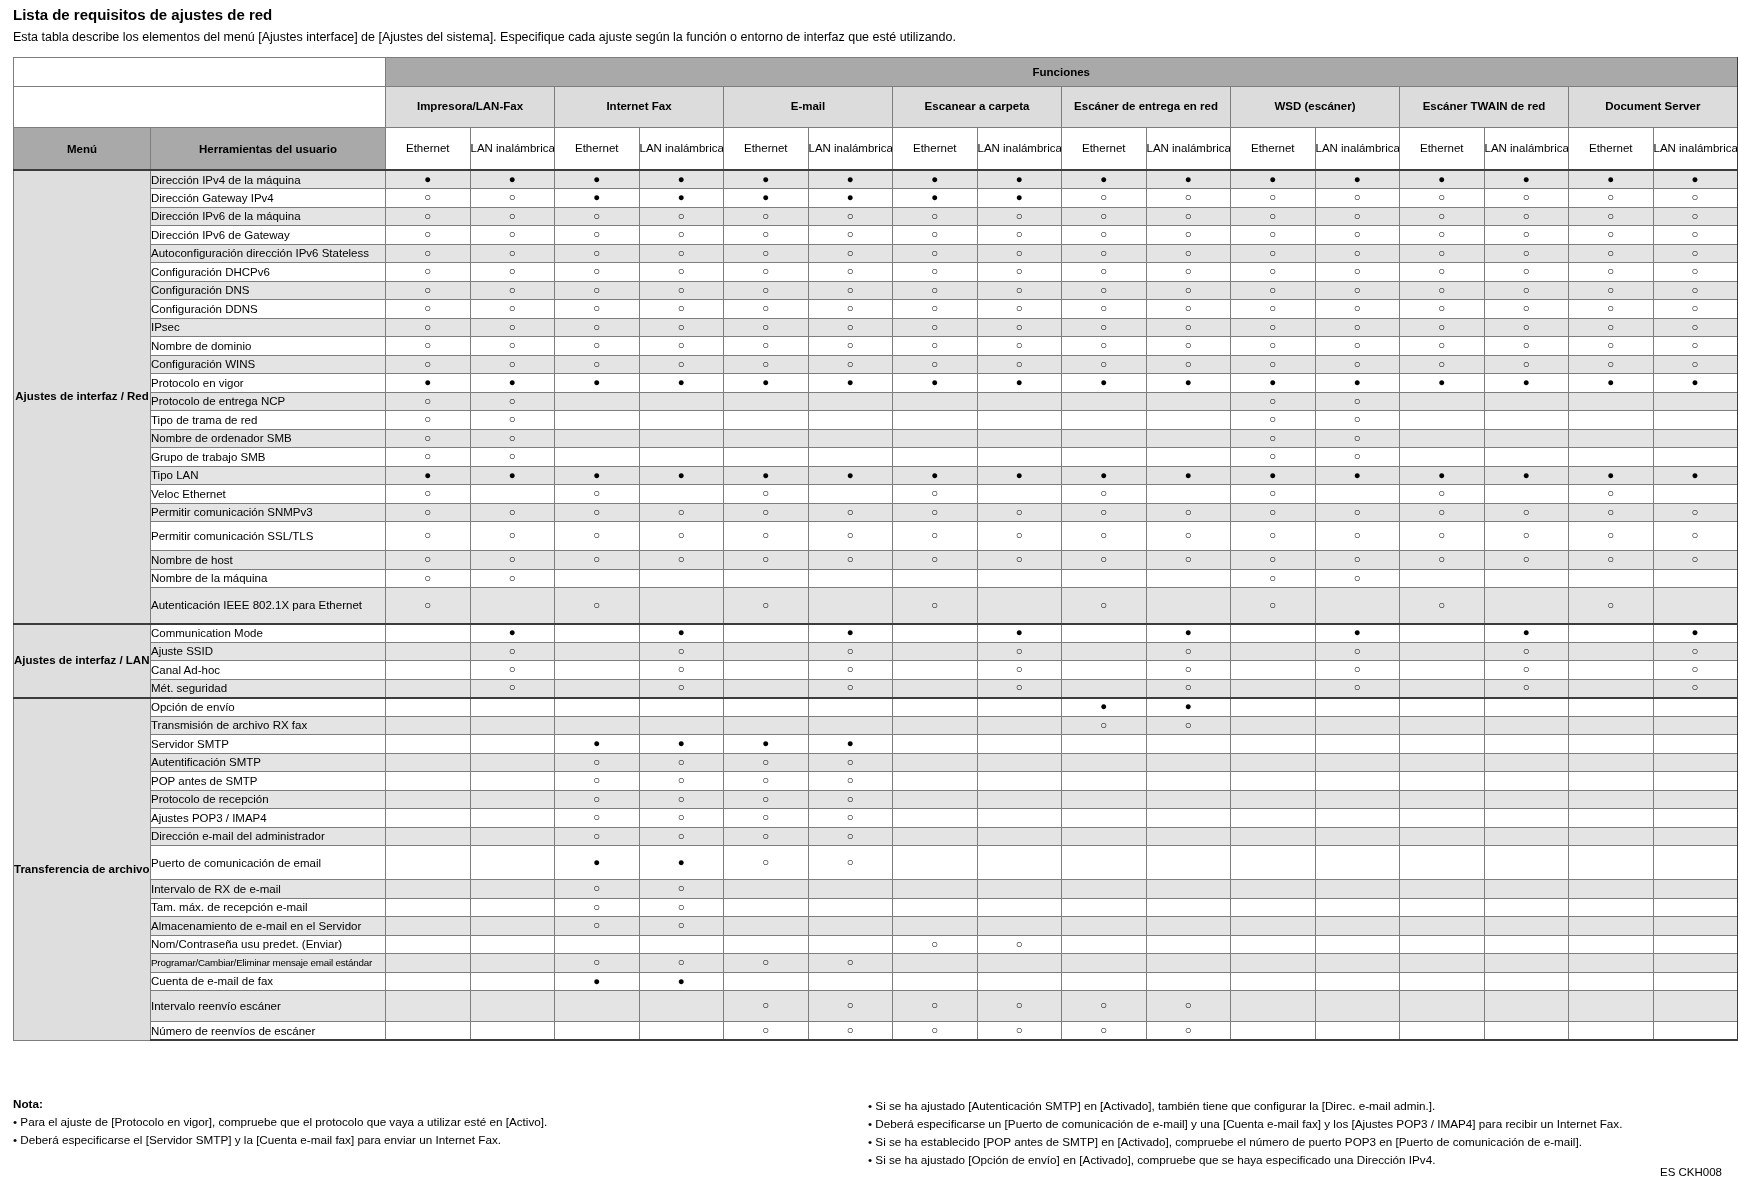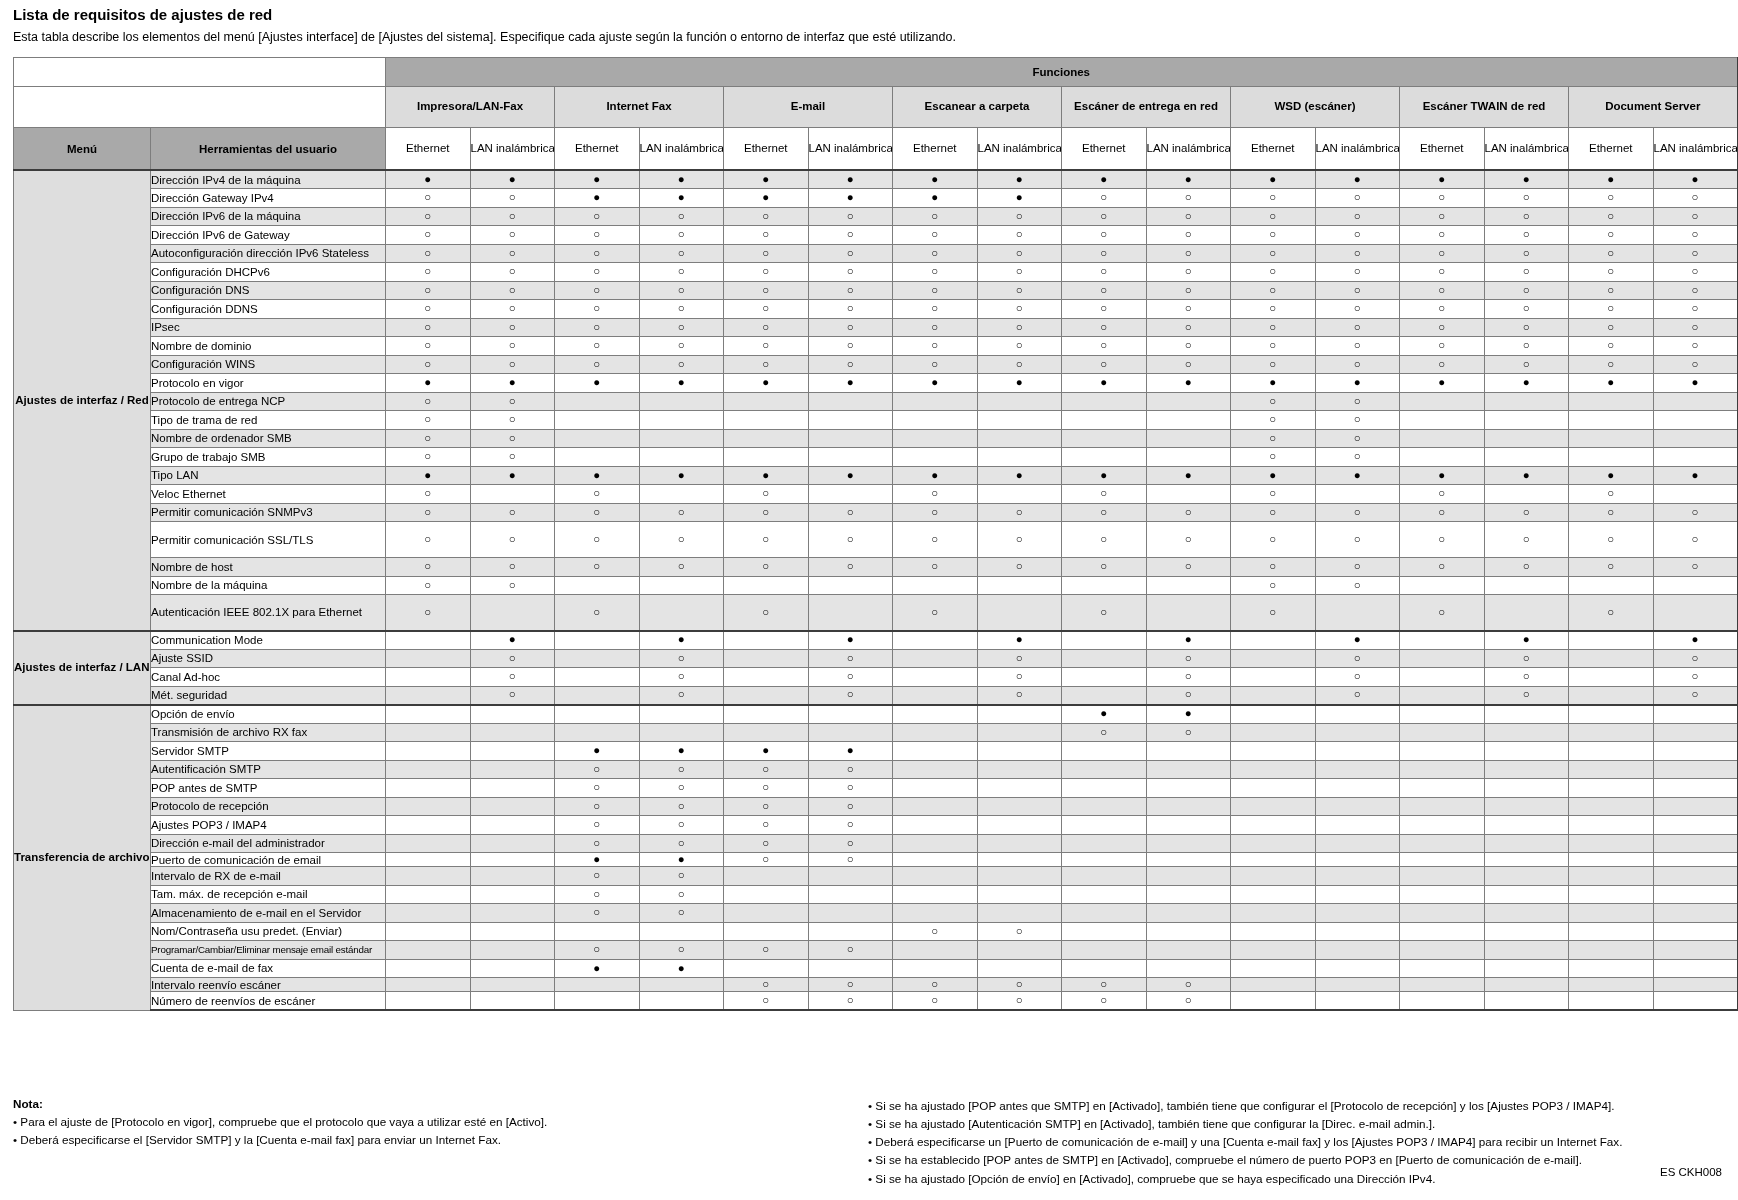--- a/index.html
+++ b/index.html
@@ -494,21 +494,21 @@
         <td class="sym">○</td>
         <td class="sym">○</td>
         <td class="sym">○</td>
         <td class="sym">○</td>
         <td class="sym">○</td>
         <td class="sym">○</td>
         <td class="sym">○</td>
         <td class="sym">○</td>
         <td class="sym">○</td>
       </tr>
-      <tr class="body-row" style="height: 36px;">
+      <tr class="body-row" style="height: 29px;">
         <td class="tool">Permitir comunicación SSL/TLS</td>
         <td class="sym">○</td>
         <td class="sym">○</td>
         <td class="sym">○</td>
         <td class="sym">○</td>
         <td class="sym">○</td>
         <td class="sym">○</td>
         <td class="sym">○</td>
         <td class="sym">○</td>
         <td class="sym">○</td>
@@ -802,21 +802,21 @@
         <td class="sym"></td>
         <td class="sym"></td>
         <td class="sym"></td>
         <td class="sym"></td>
         <td class="sym"></td>
         <td class="sym"></td>
         <td class="sym"></td>
         <td class="sym"></td>
         <td class="sym"></td>
       </tr>
-      <tr class="body-row" style="height: 14px; padding-left: 44px;">
+      <tr class="body-row" style="height: 34px; padding-left: 44px;">
         <td class="tool">Puerto de comunicación de email</td>
         <td class="sym"></td>
         <td class="sym"></td>
         <td class="sym">●</td>
         <td class="sym">●</td>
         <td class="sym">○</td>
         <td class="sym">○</td>
         <td class="sym"></td>
         <td class="sym"></td>
         <td class="sym"></td>
@@ -935,21 +935,21 @@
         <td class="sym"></td>
         <td class="sym"></td>
         <td class="sym"></td>
         <td class="sym"></td>
         <td class="sym"></td>
         <td class="sym"></td>
         <td class="sym"></td>
         <td class="sym"></td>
         <td class="sym"></td>
       </tr>
-      <tr class="body-row alt" style="height: 14px;">
+      <tr class="body-row alt" style="height: 31px;">
         <td class="tool">Intervalo reenvío escáner</td>
         <td class="sym"></td>
         <td class="sym"></td>
         <td class="sym"></td>
         <td class="sym"></td>
         <td class="sym">○</td>
         <td class="sym">○</td>
         <td class="sym">○</td>
         <td class="sym">○</td>
         <td class="sym">○</td>
@@ -985,21 +985,20 @@
 
 <div class="notes-left">
   <div class="notes-heading">Nota:</div>
   <div id="notes-left-items">
       <div class="note-item">• Para el ajuste de [Protocolo en vigor], compruebe que el protocolo que vaya a utilizar esté en [Activo].</div>
       <div class="note-item">• Deberá especificarse el [Servidor SMTP] y la [Cuenta e-mail fax] para enviar un Internet Fax.</div>
     </div>
 </div>
 <div class="notes-right">
   <div id="notes-right-items">
-      <div class="note-item">• Si se ha ajustado [POP antes que SMTP] en [Activado], también tiene que configurar el [Protocolo de recepción] y los [Ajustes POP3 / IMAP4].</div>
       <div class="note-item">• Si se ha ajustado [Autenticación SMTP] en [Activado], también tiene que configurar la [Direc. e-mail admin.].</div>
       <div class="note-item">• Deberá especificarse un [Puerto de comunicación de e-mail] y una [Cuenta e-mail fax] y los [Ajustes POP3 / IMAP4] para recibir un Internet Fax.</div>
       <div class="note-item">• Si se ha establecido [POP antes de SMTP] en [Activado], compruebe el número de puerto POP3 en [Puerto de comunicación de e-mail].</div>
       <div class="note-item">• Si se ha ajustado [Opción de envío] en [Activado], compruebe que se haya especificado una Dirección IPv4.</div>
     </div>
 </div>
 
 <div class="figure-code">ES CKH008</div>
 
 </body></html>

